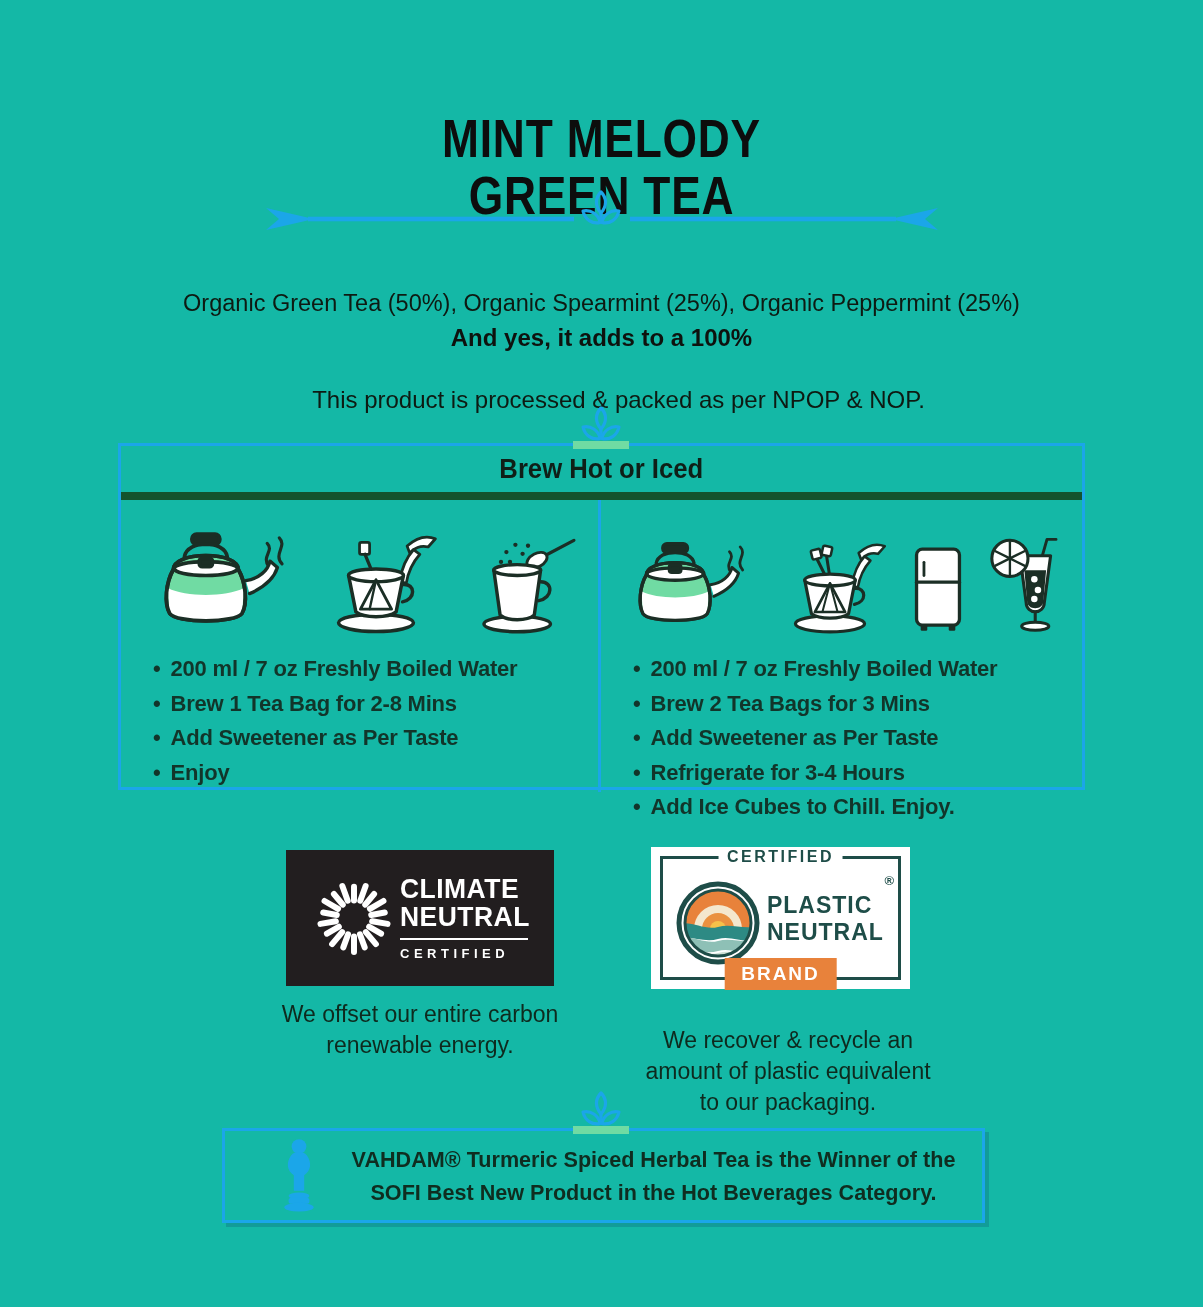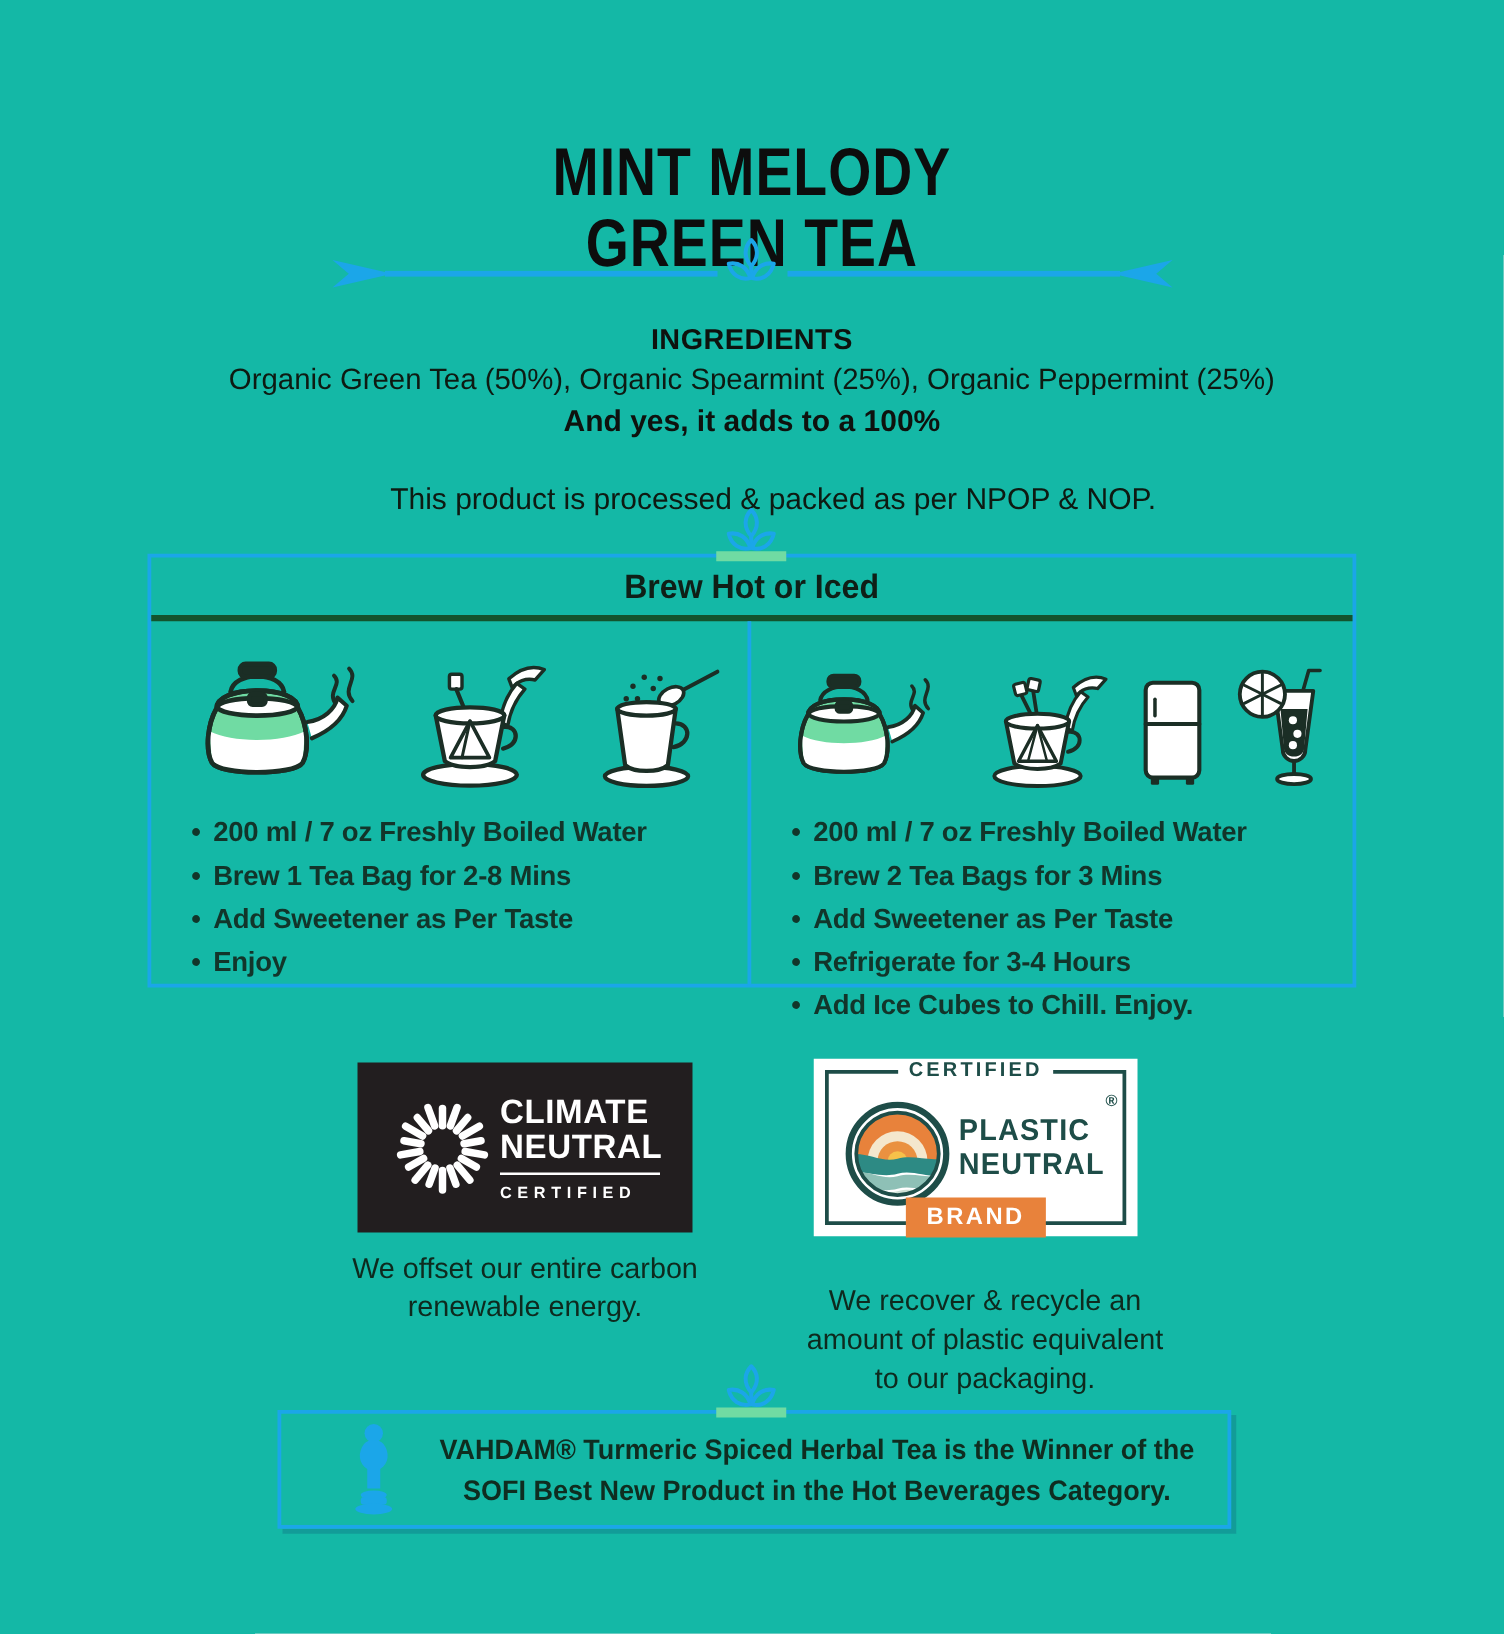--- a/index.html
+++ b/index.html
@@ -25,21 +25,21 @@
   .gap{background:#70dba3;z-index:2;}
   .gap-2{left:573px;top:441px;width:56px;height:8px;}
   .gap-3{left:573px;top:1126px;width:56px;height:8px;}
   
   .ing-head{left:0;top:258px;width:1203px;text-align:center;font-size:23px;font-weight:bold;color:#0e120e;letter-spacing:.4px;}
   .ing-list{left:0;top:290px;width:1203px;text-align:center;font-size:23.5px;color:#0e1a12;}
   .ing-note{left:0;top:324px;width:1203px;text-align:center;font-size:24px;font-weight:bold;color:#0e120e;}
   .npop{left:0;top:386px;width:1203px;text-align:center;font-size:24px;color:#0e1a12;padding-left:17px;}
   
   .brew-box{left:118px;top:443px;width:961px;height:341px;border:3px solid #1ba6e9;}
-  .brew-head{height:46px;border-bottom:5px solid #14532d;display:flex;align-items:center;justify-content:center;}
+  .brew-head{height:46px;border-bottom:8px solid #14532d;display:flex;align-items:center;justify-content:center;}
   .brew-head span{font-size:27px;font-weight:bold;color:#0f1f17;transform:scaleX(.95);}
   .brew-cols{display:flex;height:292px;}
   .brew-col{box-sizing:border-box;}
   .col-hot{width:480px;border-right:3px solid #1ba6e9;}
   .col-iced{flex:1;}
   .icons-row{height:126px;display:flex;align-items:flex-end;justify-content:center;gap:16px;padding-top:12px;}
   ul.steps{list-style:none;margin:14px 0 0 0;padding:0 0 0 32px;}
   ul.steps li{display:flex;gap:10px;font-size:22px;font-weight:bold;color:#12352a;line-height:34.5px;letter-spacing:-0.2px;}
   .icon svg{display:block;}
   
@@ -99,21 +99,20 @@
   </svg>
   <svg class="abs leaf leaf-1" viewBox="0 0 48 44">
     <g stroke="#1ba6e9" stroke-width="3.2" fill="none" stroke-linejoin="round">
       <path d="M24,2 C29.5,7.5 30.5,15.5 24,23 C17.5,15.5 18.5,7.5 24,2 Z"></path>
       <line x1="24" y1="23" x2="24" y2="33"></line>
       <path d="M6,21 C14,19.5 21,24 23.3,32.5 C15,34.5 8,29.5 6,21 Z"></path>
       <path d="M42,21 C34,19.5 27,24 24.7,32.5 C33,34.5 40,29.5 42,21 Z"></path>
     </g>
   </svg>
 
-  <div class="abs ing-head">INGREDIENTS</div>
   <div class="abs ing-list">Organic Green Tea (50%), Organic Spearmint (25%), Organic Peppermint (25%)</div>
   <div class="abs ing-note">And yes, it adds to a 100%</div>
   <div class="abs npop">This product is processed &amp; packed as per NPOP &amp; NOP.</div>
 
   <div class="abs gap gap-2"></div>
   <svg class="abs leaf leaf-2" viewBox="0 0 48 44">
     <g stroke="#1ba6e9" stroke-width="3.2" fill="none" stroke-linejoin="round">
       <path d="M24,2 C29.5,7.5 30.5,15.5 24,23 C17.5,15.5 18.5,7.5 24,2 Z"></path>
       <line x1="24" y1="23" x2="24" y2="33"></line>
       <path d="M6,21 C14,19.5 21,24 23.3,32.5 C15,34.5 8,29.5 6,21 Z"></path>

